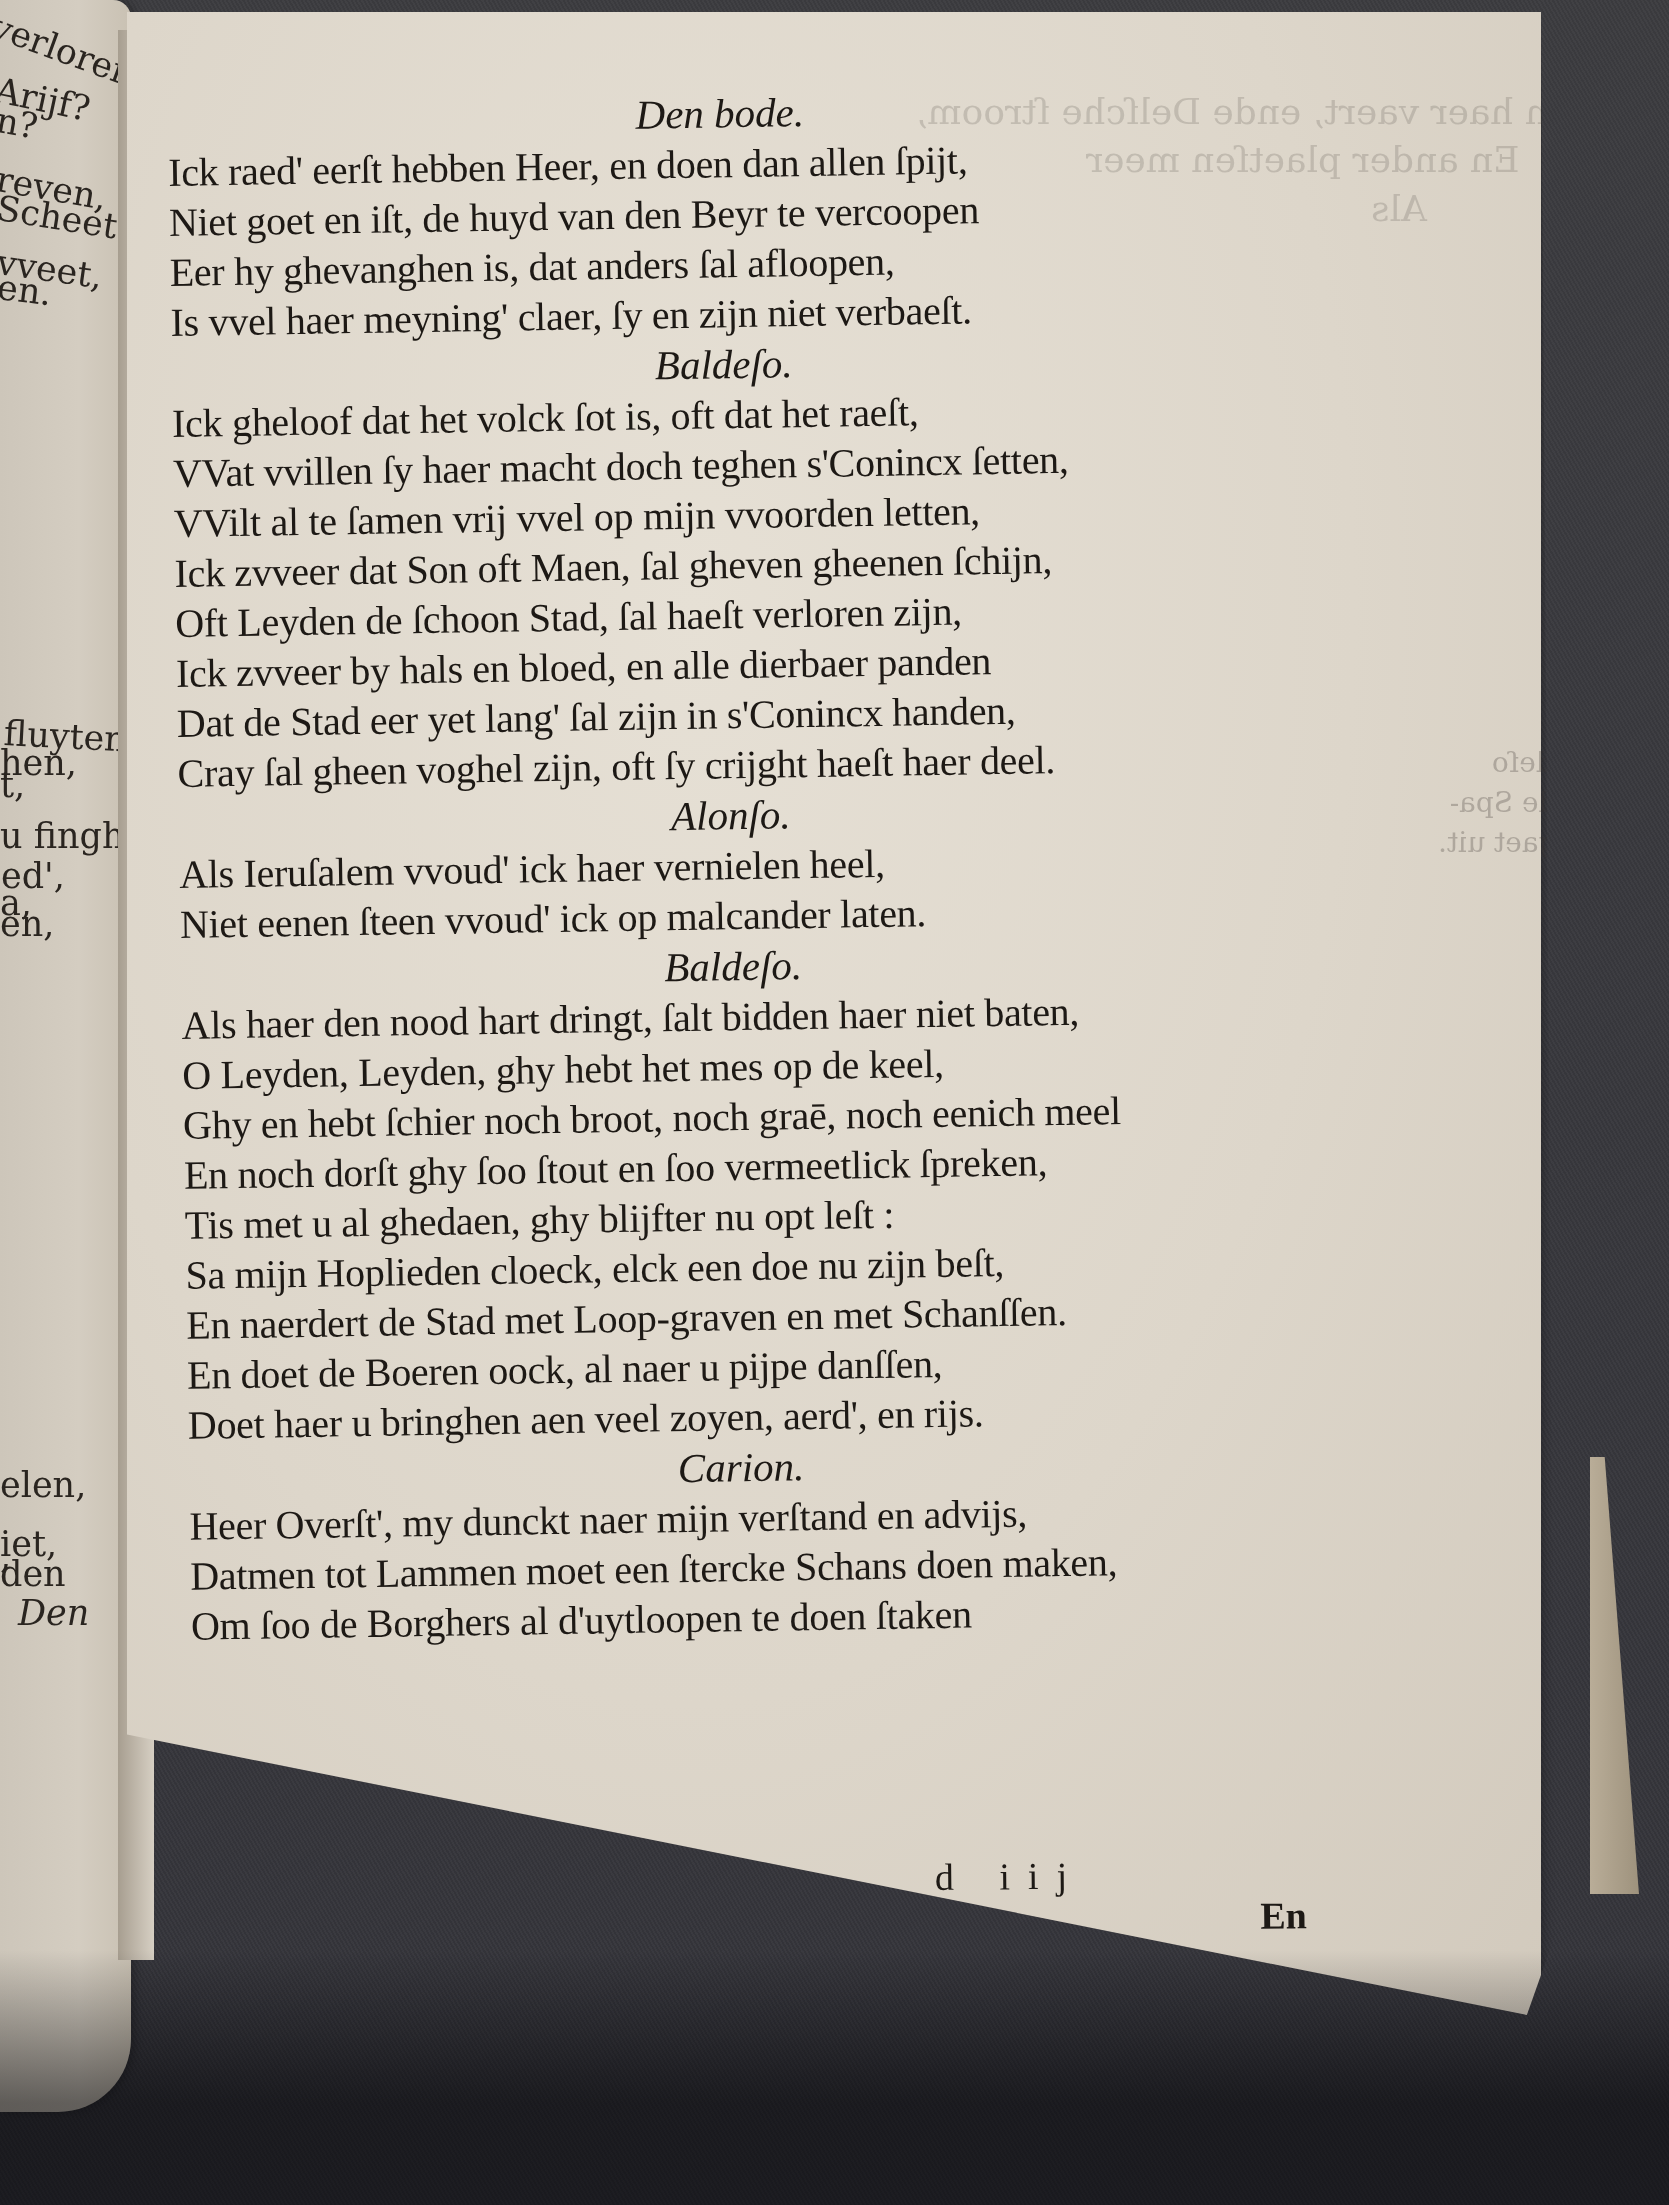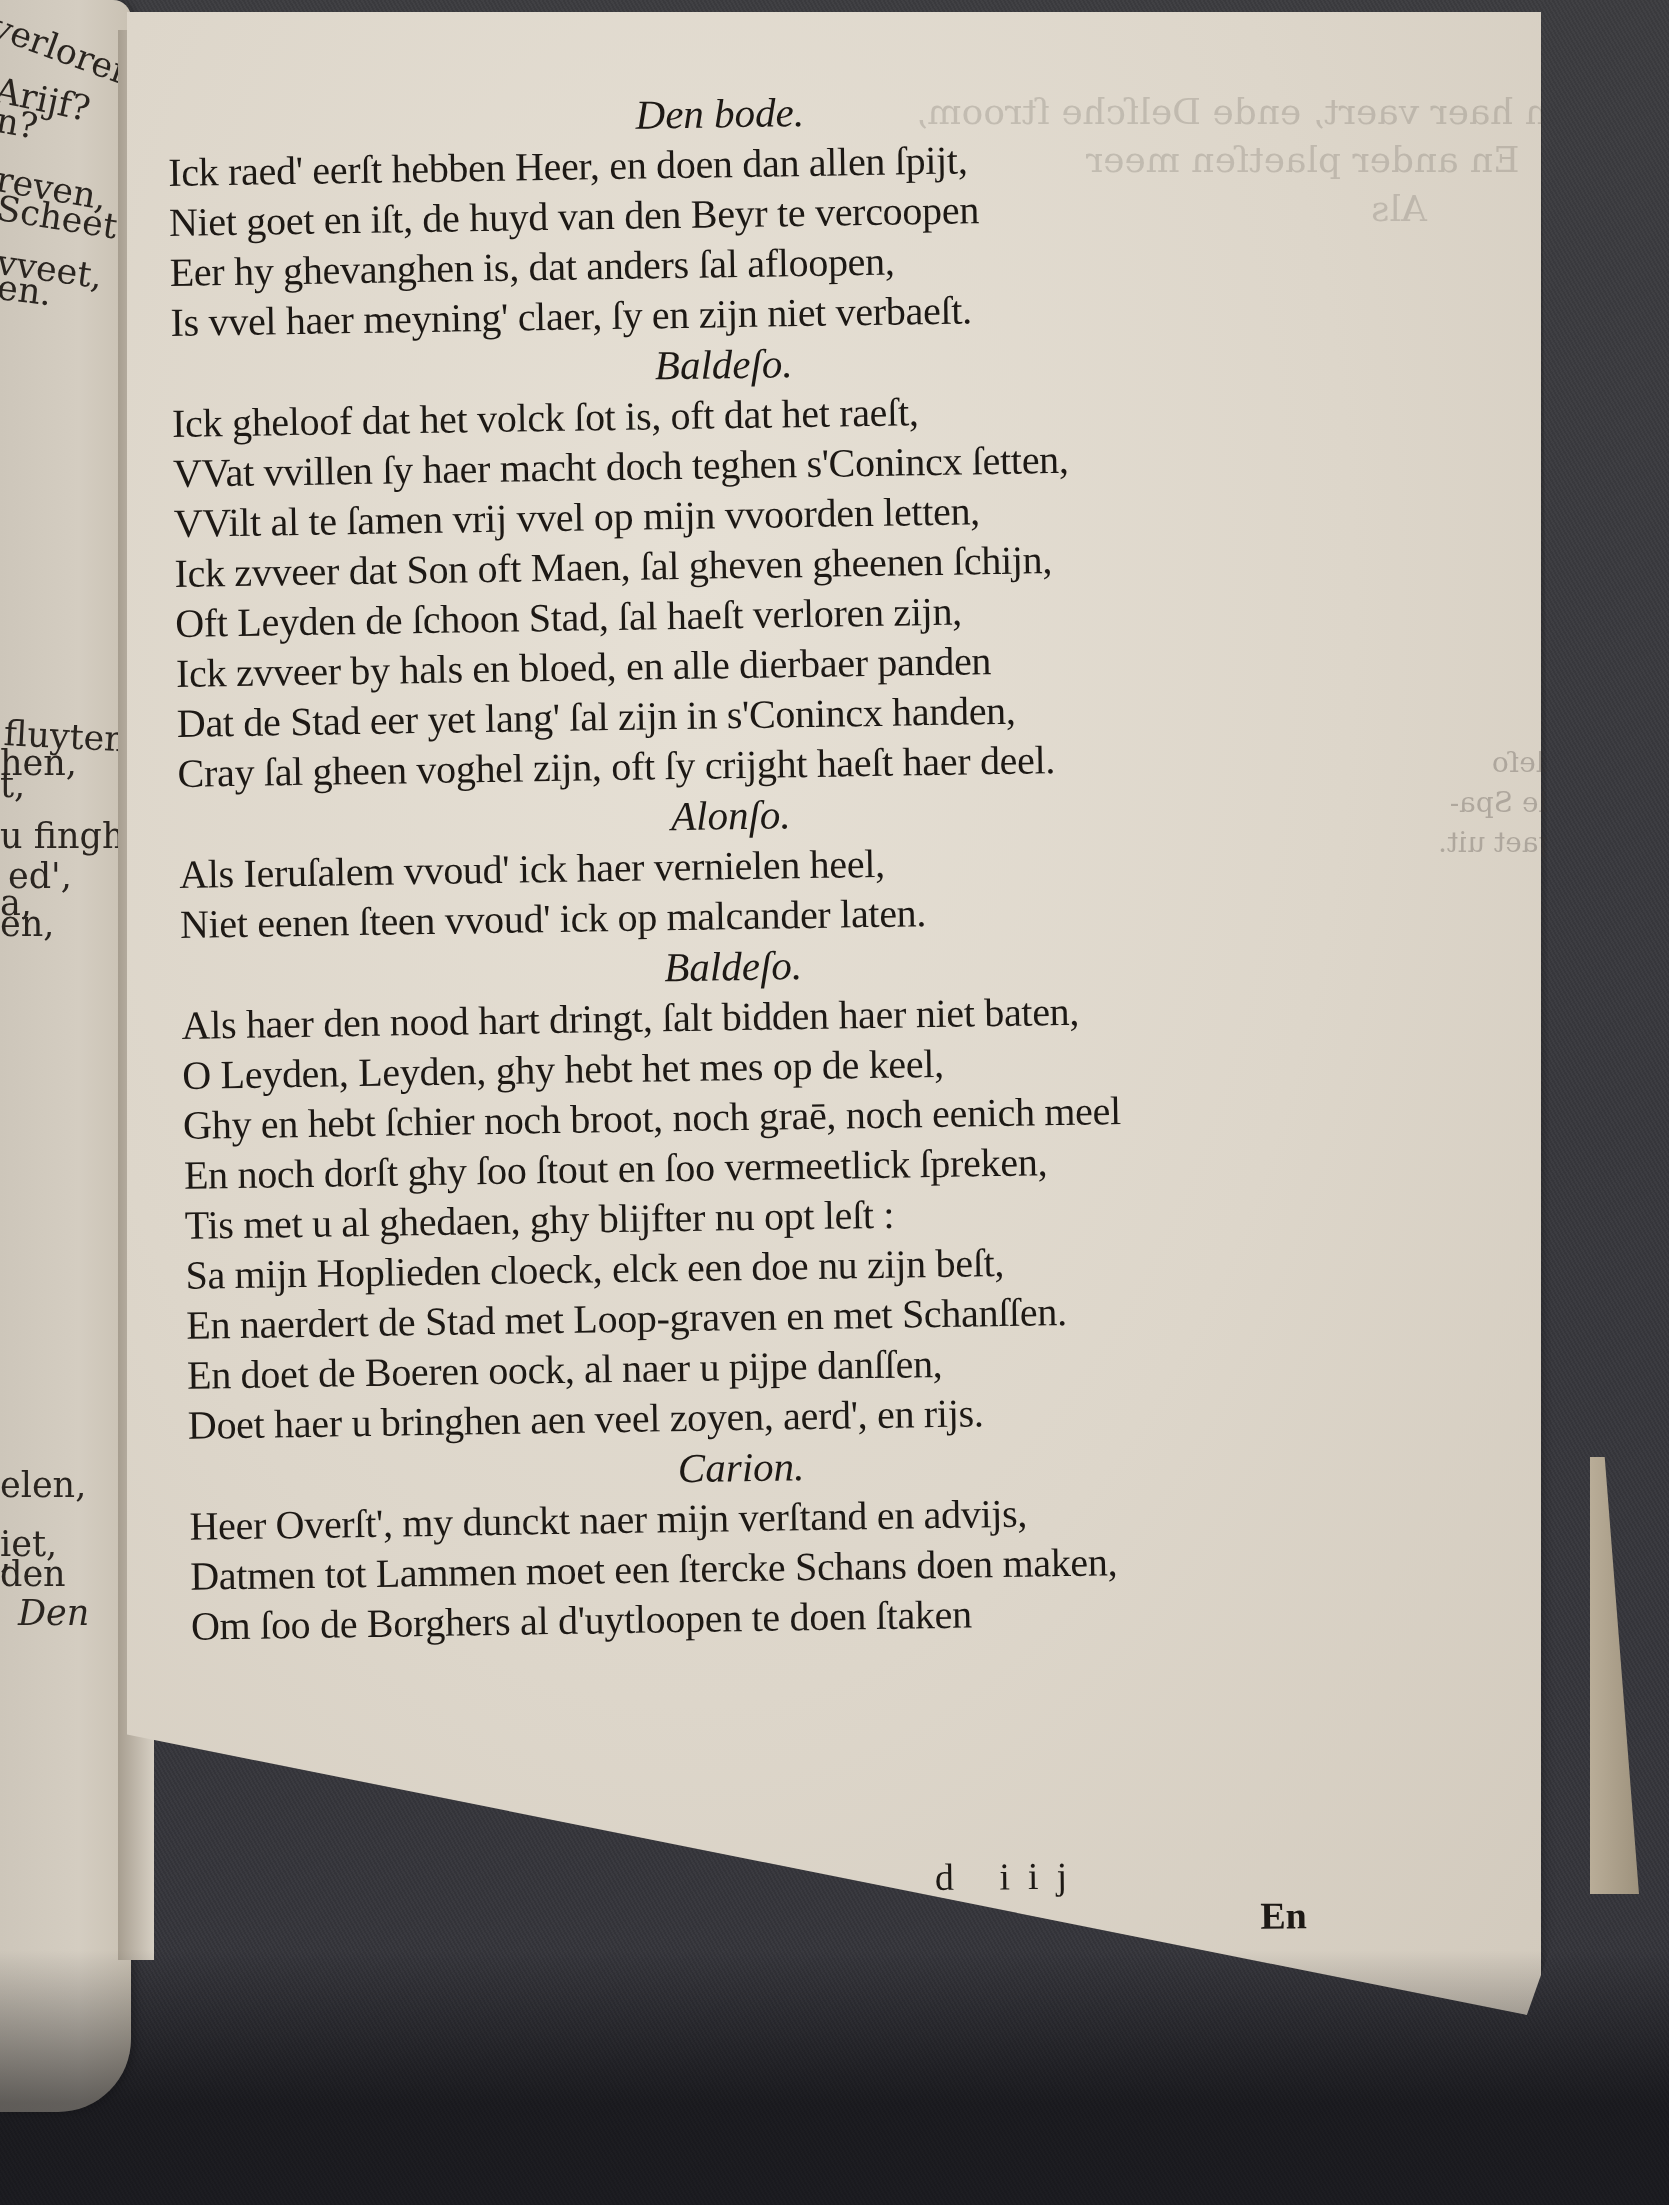--- a/index.html
+++ b/index.html
@@ -99,21 +99,21 @@
     <div class="frag" style="left: 0px; top: 70px; transform: rotate(12deg); transform-origin: 0px 0px;">Arijf?</div>
     <div class="frag" style="left: 0px; top: 100px; transform: rotate(10deg); transform-origin: 0px 0px;">n?</div>
     <div class="frag" style="left: 0px; top: 159px; transform: rotate(10deg); transform-origin: 0px 0px;">reven,</div>
     <div class="frag" style="left: 0px; top: 188px; transform: rotate(9deg); transform-origin: 0px 0px;">Scheet.</div>
     <div class="frag" style="left: 0px; top: 242px; transform: rotate(8deg); transform-origin: 0px 0px;">vveet,</div>
     <div class="frag" style="left: 0px; top: 267px; transform: rotate(7deg); transform-origin: 0px 0px;">en.</div>
     <div class="frag" style="left: 4.9px; top: 713px; transform: rotate(3deg); transform-origin: 0px 0px;">fluyten</div>
     <div class="frag" style="left: 0px; top: 765px; transform: rotate(0deg); transform-origin: 0px 0px;">t,</div>
     <div class="frag" style="left: 0px; top: 743px; transform: rotate(0deg); transform-origin: 0px 0px;">hen,</div>
     <div class="frag" style="left: 0px; top: 816px; transform: rotate(0deg); transform-origin: 0px 0px;">u finghen</div>
-    <div class="frag" style="left: 8px; top: 856px; transform: rotate(0deg); transform-origin: 0px 0px;">ed',</div>
+    <div class="frag" style="left: 1px; top: 856px; transform: rotate(0deg); transform-origin: 0px 0px;">ed',</div>
     <div class="frag" style="left: 0px; top: 883px; transform: rotate(0deg); transform-origin: 0px 0px;">a,</div>
     <div class="frag" style="left: 0px; top: 904px; transform: rotate(0deg); transform-origin: 0px 0px;">en,</div>
     <div class="frag" style="left: 0px; top: 1465px; transform: rotate(0deg); transform-origin: 0px 0px; text-align: center;">elen,</div>
     <div class="frag" style="left: 0px; top: 1524px; transform: rotate(0deg); transform-origin: 0px 0px;">iet,</div>
     <div class="frag" style="left: 0px; top: 1536px; transform: rotate(0deg); transform-origin: 0px 0px;">,</div>
     <div class="frag" style="left: 0px; top: 1554px; transform: rotate(0deg); transform-origin: 0px 0px;">den</div>
     <div class="frag" style="left: 18px; top: 1593px; transform: rotate(0deg); transform-origin: 0px 0px; font-style: italic;">Den</div>
   </div>
 <div class="gutter"></div>
 

